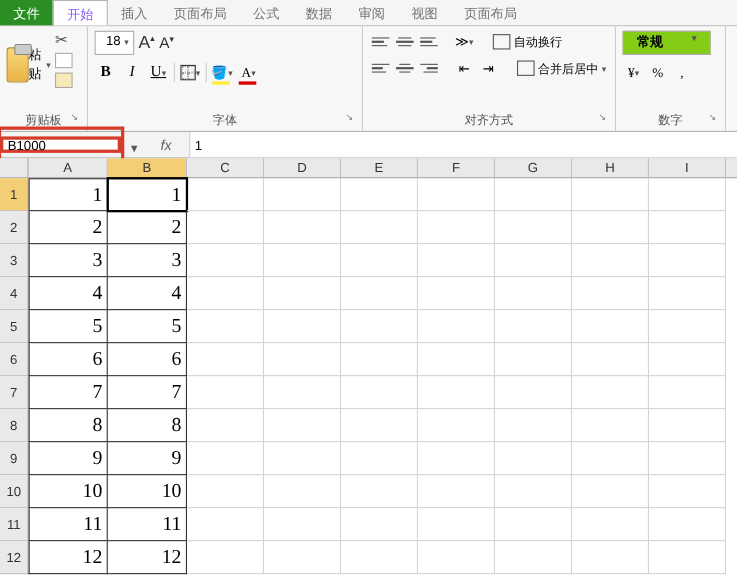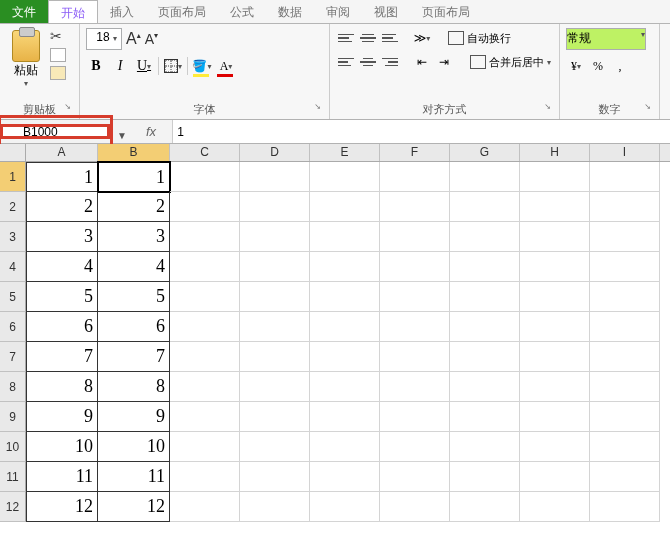--- a/index.html
+++ b/index.html
@@ -11,21 +11,21 @@
   .tab.file { background: #2a8e22; color: #fff; font-family: Liberation Mono, monospace; }
   .tab.active { background: #fff; border-top: 1px solid #b5b5b5; border-left: 1px solid #b5b5b5; border-right: 1px solid #b5b5b5; color: #8b5cf6; }
   
   
   .ribbon { display: flex; height: 96px; border-bottom: 1px solid #b2b2b2; background: #f7f7f7; }
   .group { border-right: 1px solid #ccc; padding: 4px 6px 0; display: flex; flex-direction: column; justify-content: space-between; }
   .group-label { text-align: center; color: #555; font-size: 11px; padding-bottom: 2px; position: relative; }
   .group-label::after { content: "↘"; position: absolute; right: 2px; font-size: 8px; color: #777; }
   
   .clipboard-group { width: 80px; }
-  .paste-btn { width: 40px; height: 60px; display: flex; flex-direction: column; align-items: center; justify-content: flex-start; padding-top: 2px; }
+  .paste-btn { width: 40px; height: 60px; display: flex; flex-direction: row; align-items: center; justify-content: flex-start; padding-top: 2px; }
   .paste-icon { width: 28px; height: 32px; background: linear-gradient(#f9d77a,#e8b347); border: 1px solid #b08923; border-radius: 3px; position: relative; }
   .paste-icon::before { content: ""; position: absolute; top: -4px; left: 6px; width: 14px; height: 8px; background: #ccc; border: 1px solid #888; border-radius: 2px; }
   .clip-side { display: flex; flex-direction: column; gap: 4px; margin-left: 4px; }
   .mini-icon { width: 16px; height: 14px; border: 1px solid #aaa; background: #fff; }
   .scissors { background: none; border: none; color: #444; font-size: 14px; }
   .brush { background: #f8e9b8; }
   
   .font-group { width: 250px; }
   .font-row1 { display: flex; gap: 4px; align-items: center; margin-bottom: 6px; }
   .font-name { width: 110px; height: 22px; border: 1px solid #abadaf; background: #fff; padding: 1px 4px; font-size: 12px; }
@@ -47,30 +47,30 @@
   .fontcolor-ic::after { content:""; display:block; width:16px; height:3px; background:#d00; position:absolute; bottom:-2px; left:0;}
 
   .align-group { width: 230px; }
   .align-row { display: flex; gap: 2px; align-items: center; }
   .align-btn { width: 20px; height: 18px; display: flex; flex-direction: column; justify-content: center; gap: 2px; padding: 2px; }
   .align-btn span { height: 1.5px; background: #555; }
   .wrap-btn { display: flex; align-items: center; gap: 3px; font-size: 11px;}
   .wrap-ic { width: 16px; height: 14px; border: 1px solid #555; position:relative;}
   
   .num-group { width: 100px; }
-  .num-combo { width: 80px; height: 22px; border: 1px solid #abadaf; background: #bef264; padding: 1px 0; font-size: 12px;}
+  .num-combo { width: 80px; height: 22px; border: 1px solid #abadaf; background: #84cc16; padding: 1px 12px; font-size: 12px; font-weight: bold;}
   .num-row { display:flex; gap:2px; margin-top:6px;}
   
   .clip-flex { display:flex; }
   
   .group-label.clipboard-lbl { position:relative;}
   
   
   .fbar-row { display: flex; height: 24px; border-bottom: 1px solid #b2b2b2; align-items: center; background: #f3f3f3; }
-  .name-box { width: 110px; height: 15px; border: 3px solid #d63c2c; background: #fff; padding: 0 20px; display: flex; align-items: center; margin-right: 20px; position: relative; }
+  .name-box { width: 110px; height: 15px; border: 3px solid #d63c2c; background: #fff; padding: 0 4px; display: flex; align-items: center; margin-right: 20px; position: relative; }
   .name-box-dd { position:absolute; right: -20px; top: 3px; font-size: 10px; color:#555;}
   .fx-label { font-style: italic; color: #666; margin: 0 16px; font-size: 13px; }
   .fx-input { flex: 1; background: #fff; border-left: 1px solid #ccc; height: 100%; padding: 0 4px; display: flex; align-items: center; }
   
   
   .sheet { position: relative; }
   .colheads { display: flex; height: 18px; background: #e9e9e9; border-bottom: 1px solid #aaa; }
   .corner { width: 26px; border-right: 1px solid #aaa; background: #e9e9e9; }
   .ch { text-align: center; border-right: 1px solid #c1c1c1; color: #333; font-size: 12px; padding-top:1px;}
   .ch.wide { width: 72px; } 

